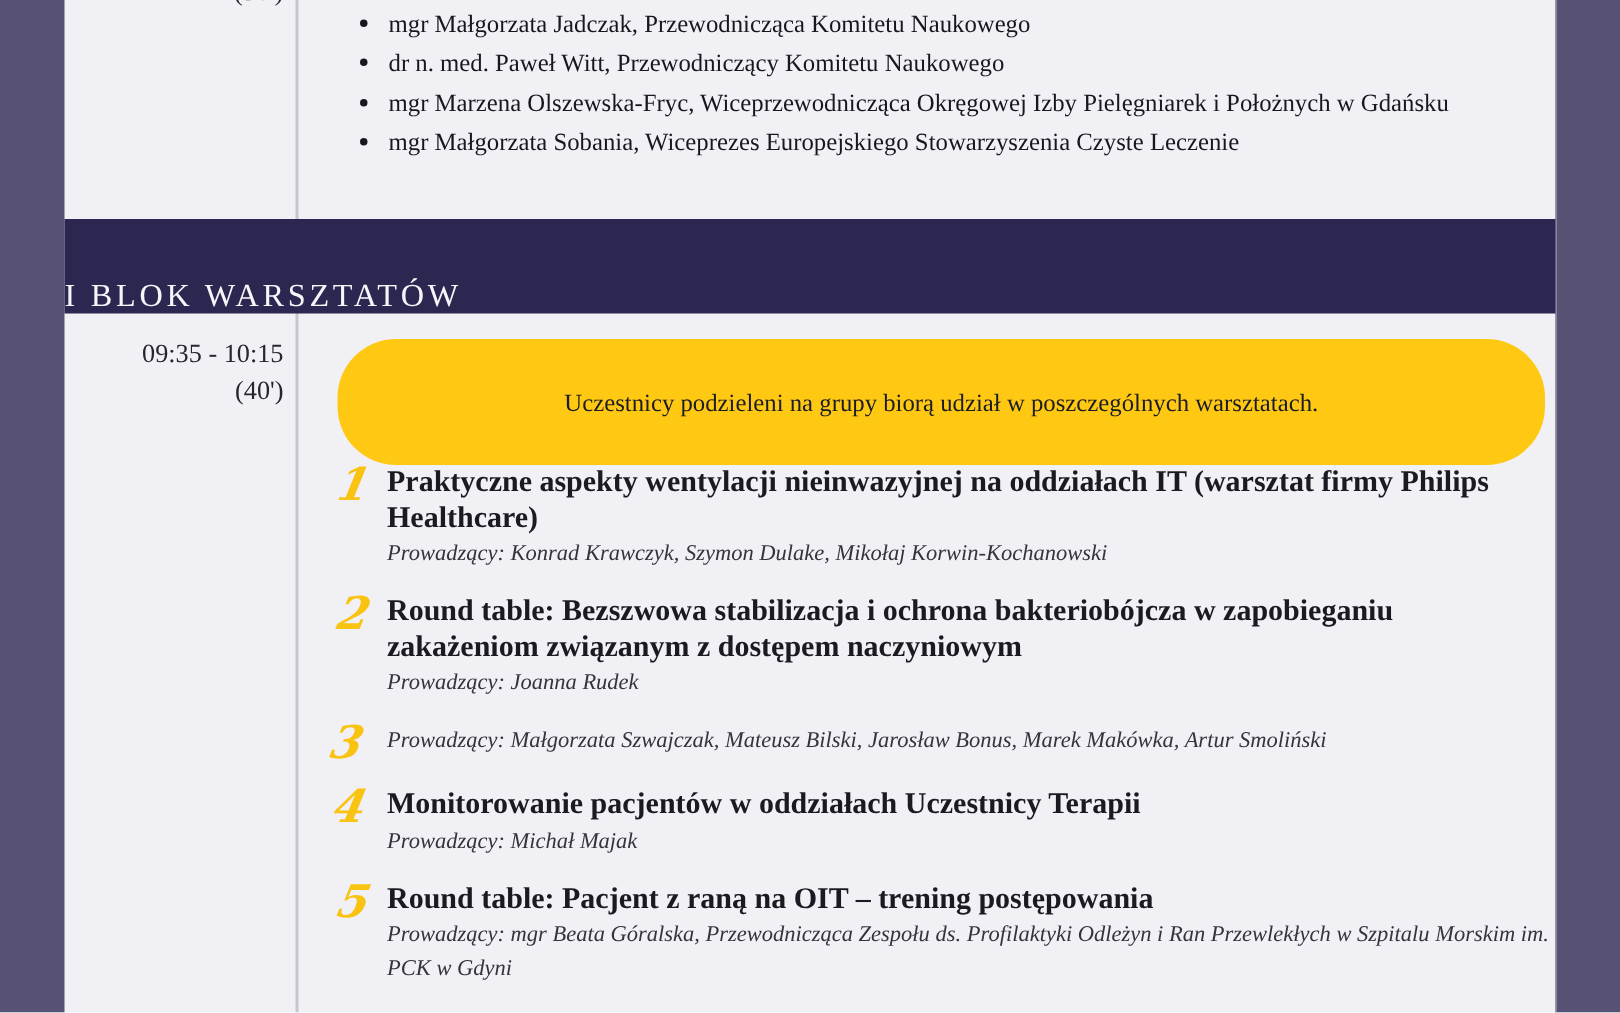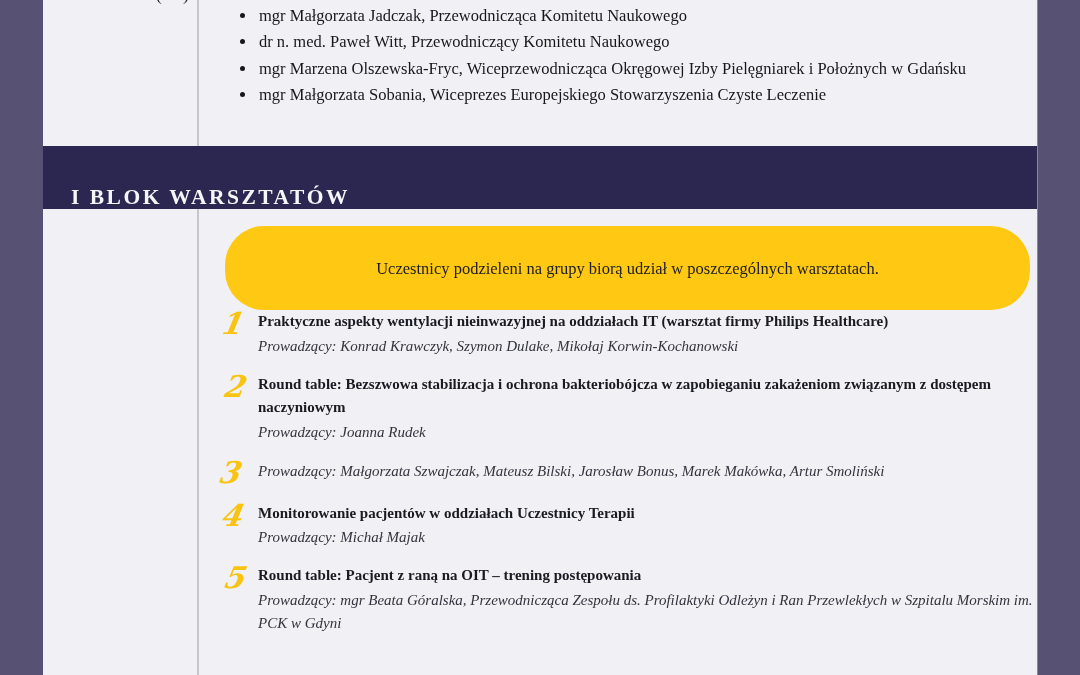--- a/index.html
+++ b/index.html
@@ -44,23 +44,22 @@
   
   .banner {
     position: absolute; left: 43px; top: 146px; width: 994px; height: 63px;
     background: #2b2750;
     display: flex; align-items: center;
     z-index: 3;
   }
   .banner .banner-title {
     color: #f6f5f9;
     font-size: 21.5px;
-    font-weight: bold;
+    font-weight: normal;
     letter-spacing: 2.5px;
-    padding-left: 28px;
     margin-top: 40px;
   }
   
   .ws-time {
     position: absolute; left: 43px; top: 223px; width: 146px;
     text-align: right; padding-right: 8px;
     font-size: 17.5px; line-height: 25px; color: #26262e;
   }
   
   .notice-pill {
@@ -86,21 +85,21 @@
     font-family: "DejaVu Serif", serif;
     font-style: italic;
     font-weight: bold;
     font-size: 30px;
     line-height: 28px;
     color: #f9c312;
     transform: skewX(-12deg);
   }
   .ws-title {
     font-weight: bold;
-    font-size: 15px;
+    font-size: 20px;
     line-height: 23.5px;
     color: #1a1a22;
   }
   .ws-leaders {
     font-style: italic;
     font-size: 15px;
     line-height: 23px;
     color: #34343e;
     margin-top: 1px;
   }
@@ -122,20 +121,24 @@
       <li>dr n. med. Paweł Witt, Przewodniczący Komitetu Naukowego</li>
       <li>mgr Marzena Olszewska-Fryc, Wiceprzewodnicząca Okręgowej Izby Pielęgniarek i Położnych w Gdańsku</li>
       <li>mgr Małgorzata Sobania, Wiceprezes Europejskiego Stowarzyszenia Czyste Leczenie</li>
     </ul>
   </div>
 
   <div class="banner">
     <div class="banner-title">I BLOK WARSZTATÓW</div>
   </div>
 
+  <div class="ws-time">
+    <div>09:35 - 10:15</div>
+    <div>(40')</div>
+  </div>
 
   <div class="notice-pill">
     <div class="line1">Uczestnicy podzieleni na grupy biorą udział w poszczególnych warsztatach.</div>
   </div>
 
   <div class="workshops">
 
     <div class="workshop">
       <div class="ws-number">1</div>
       <div>

